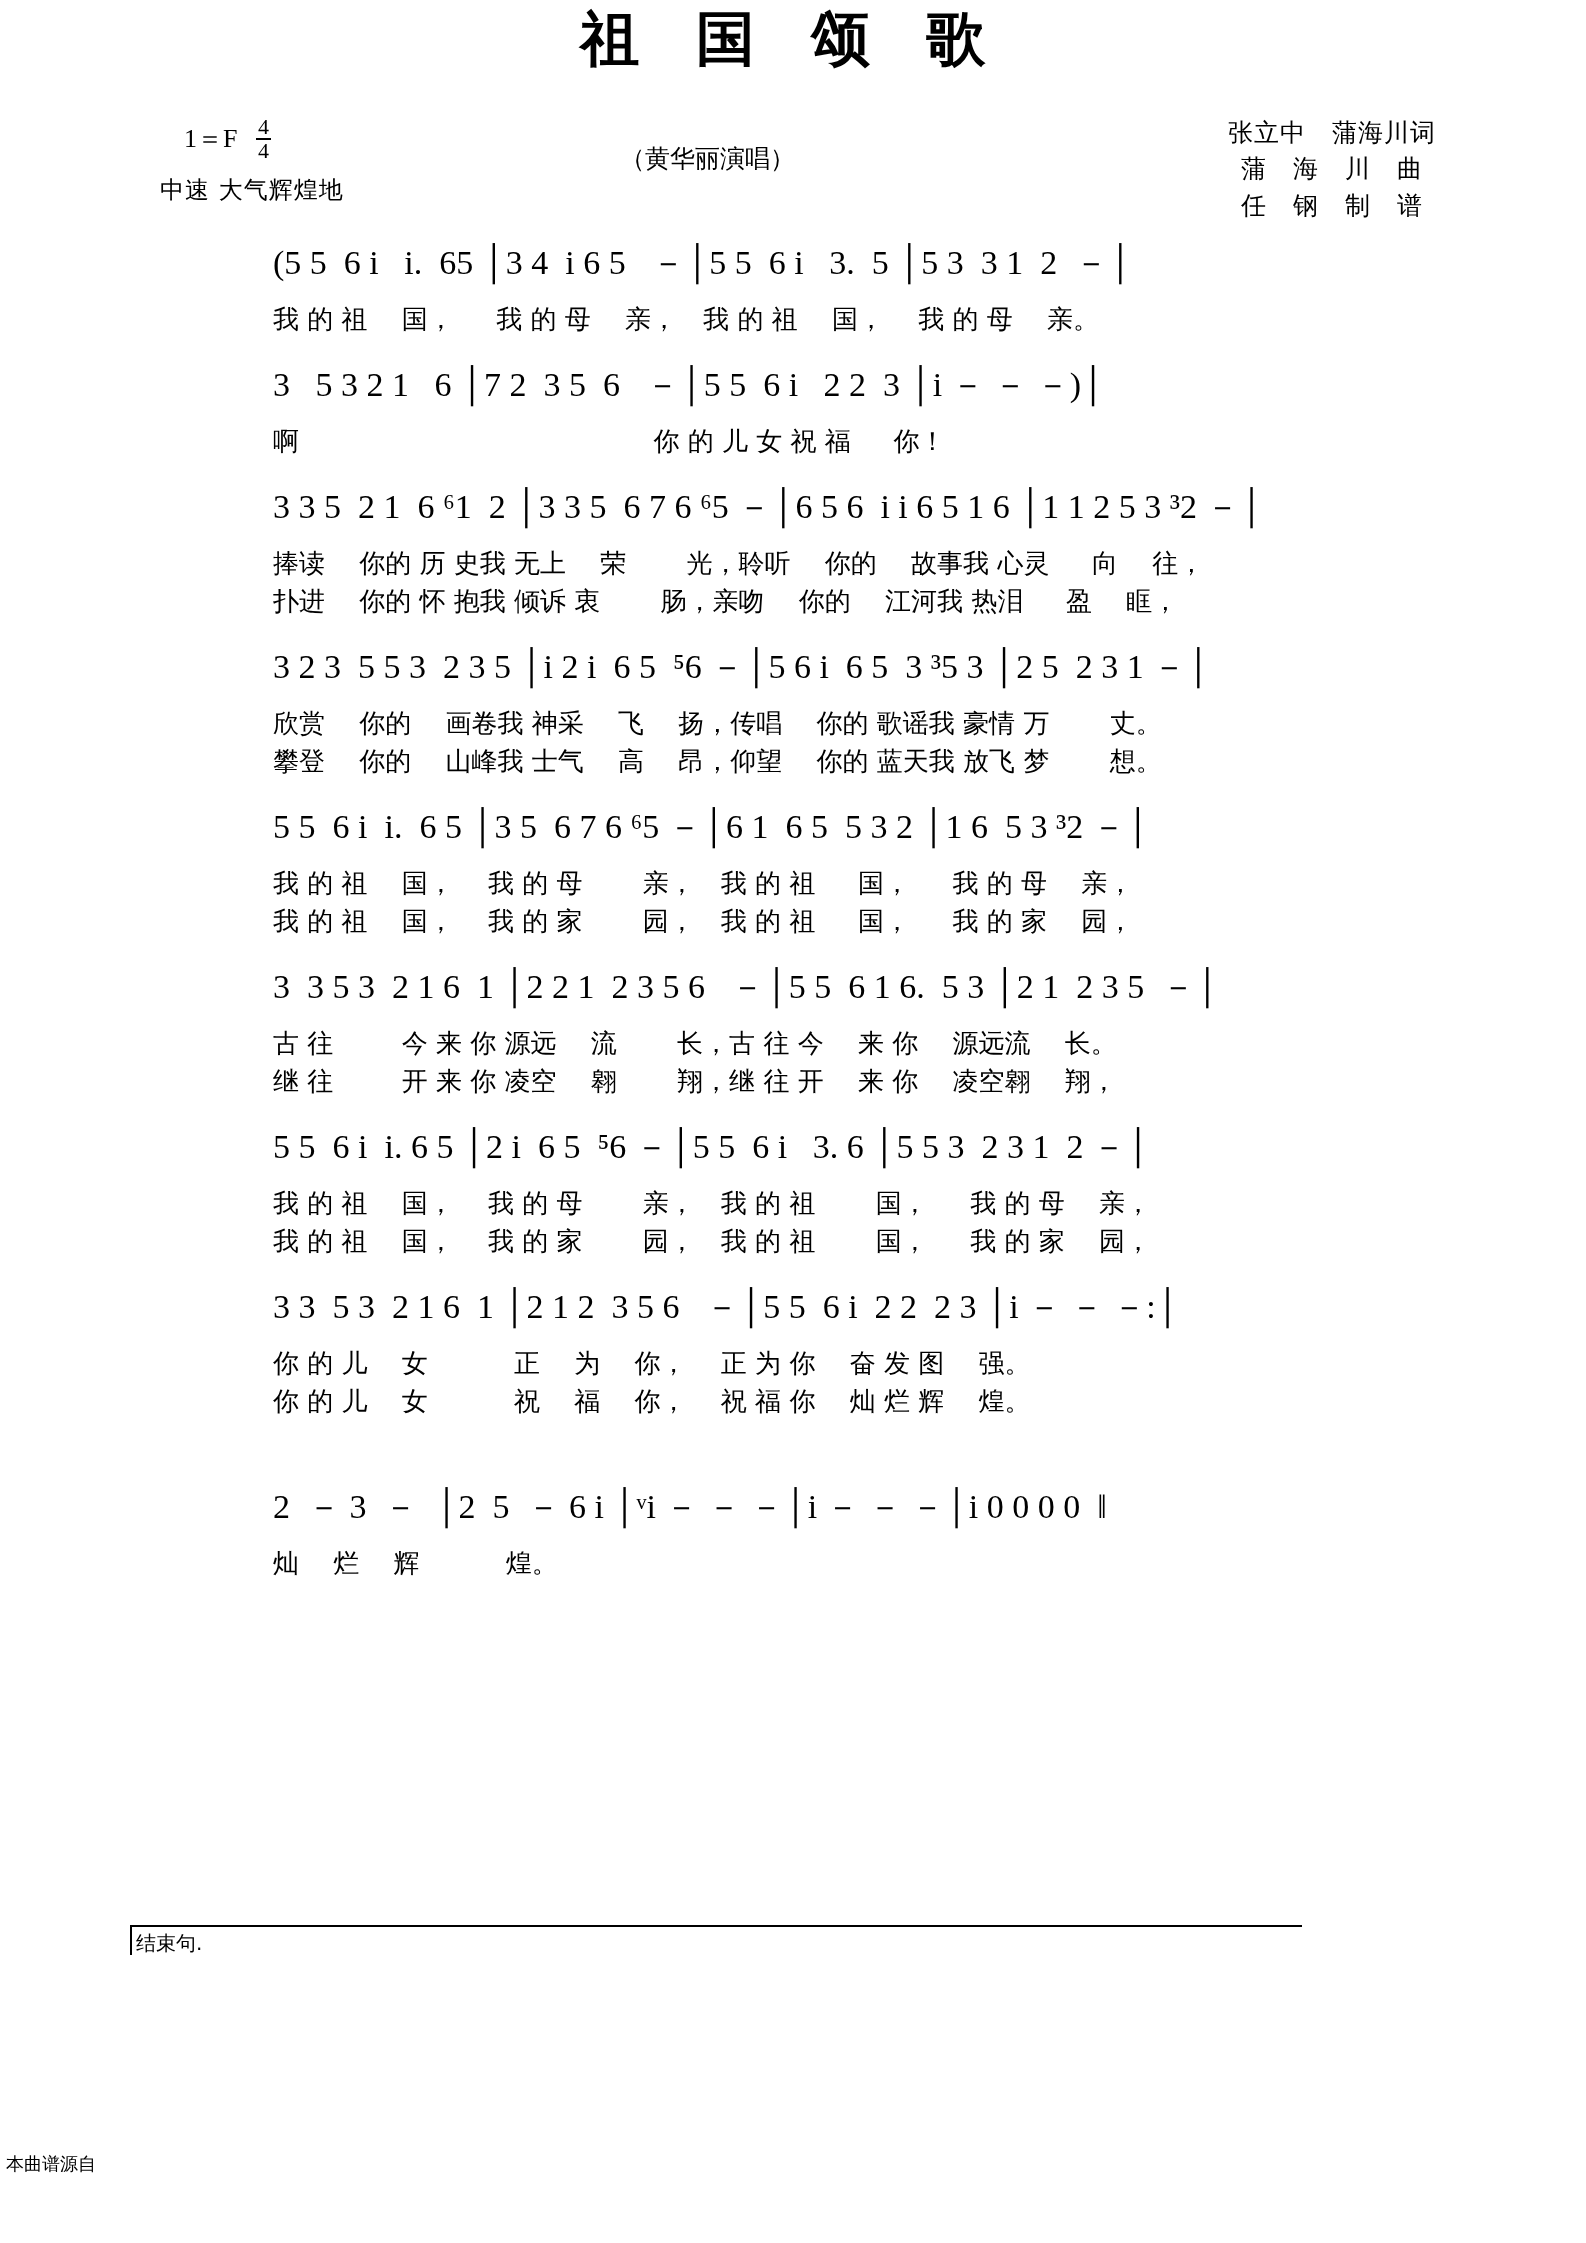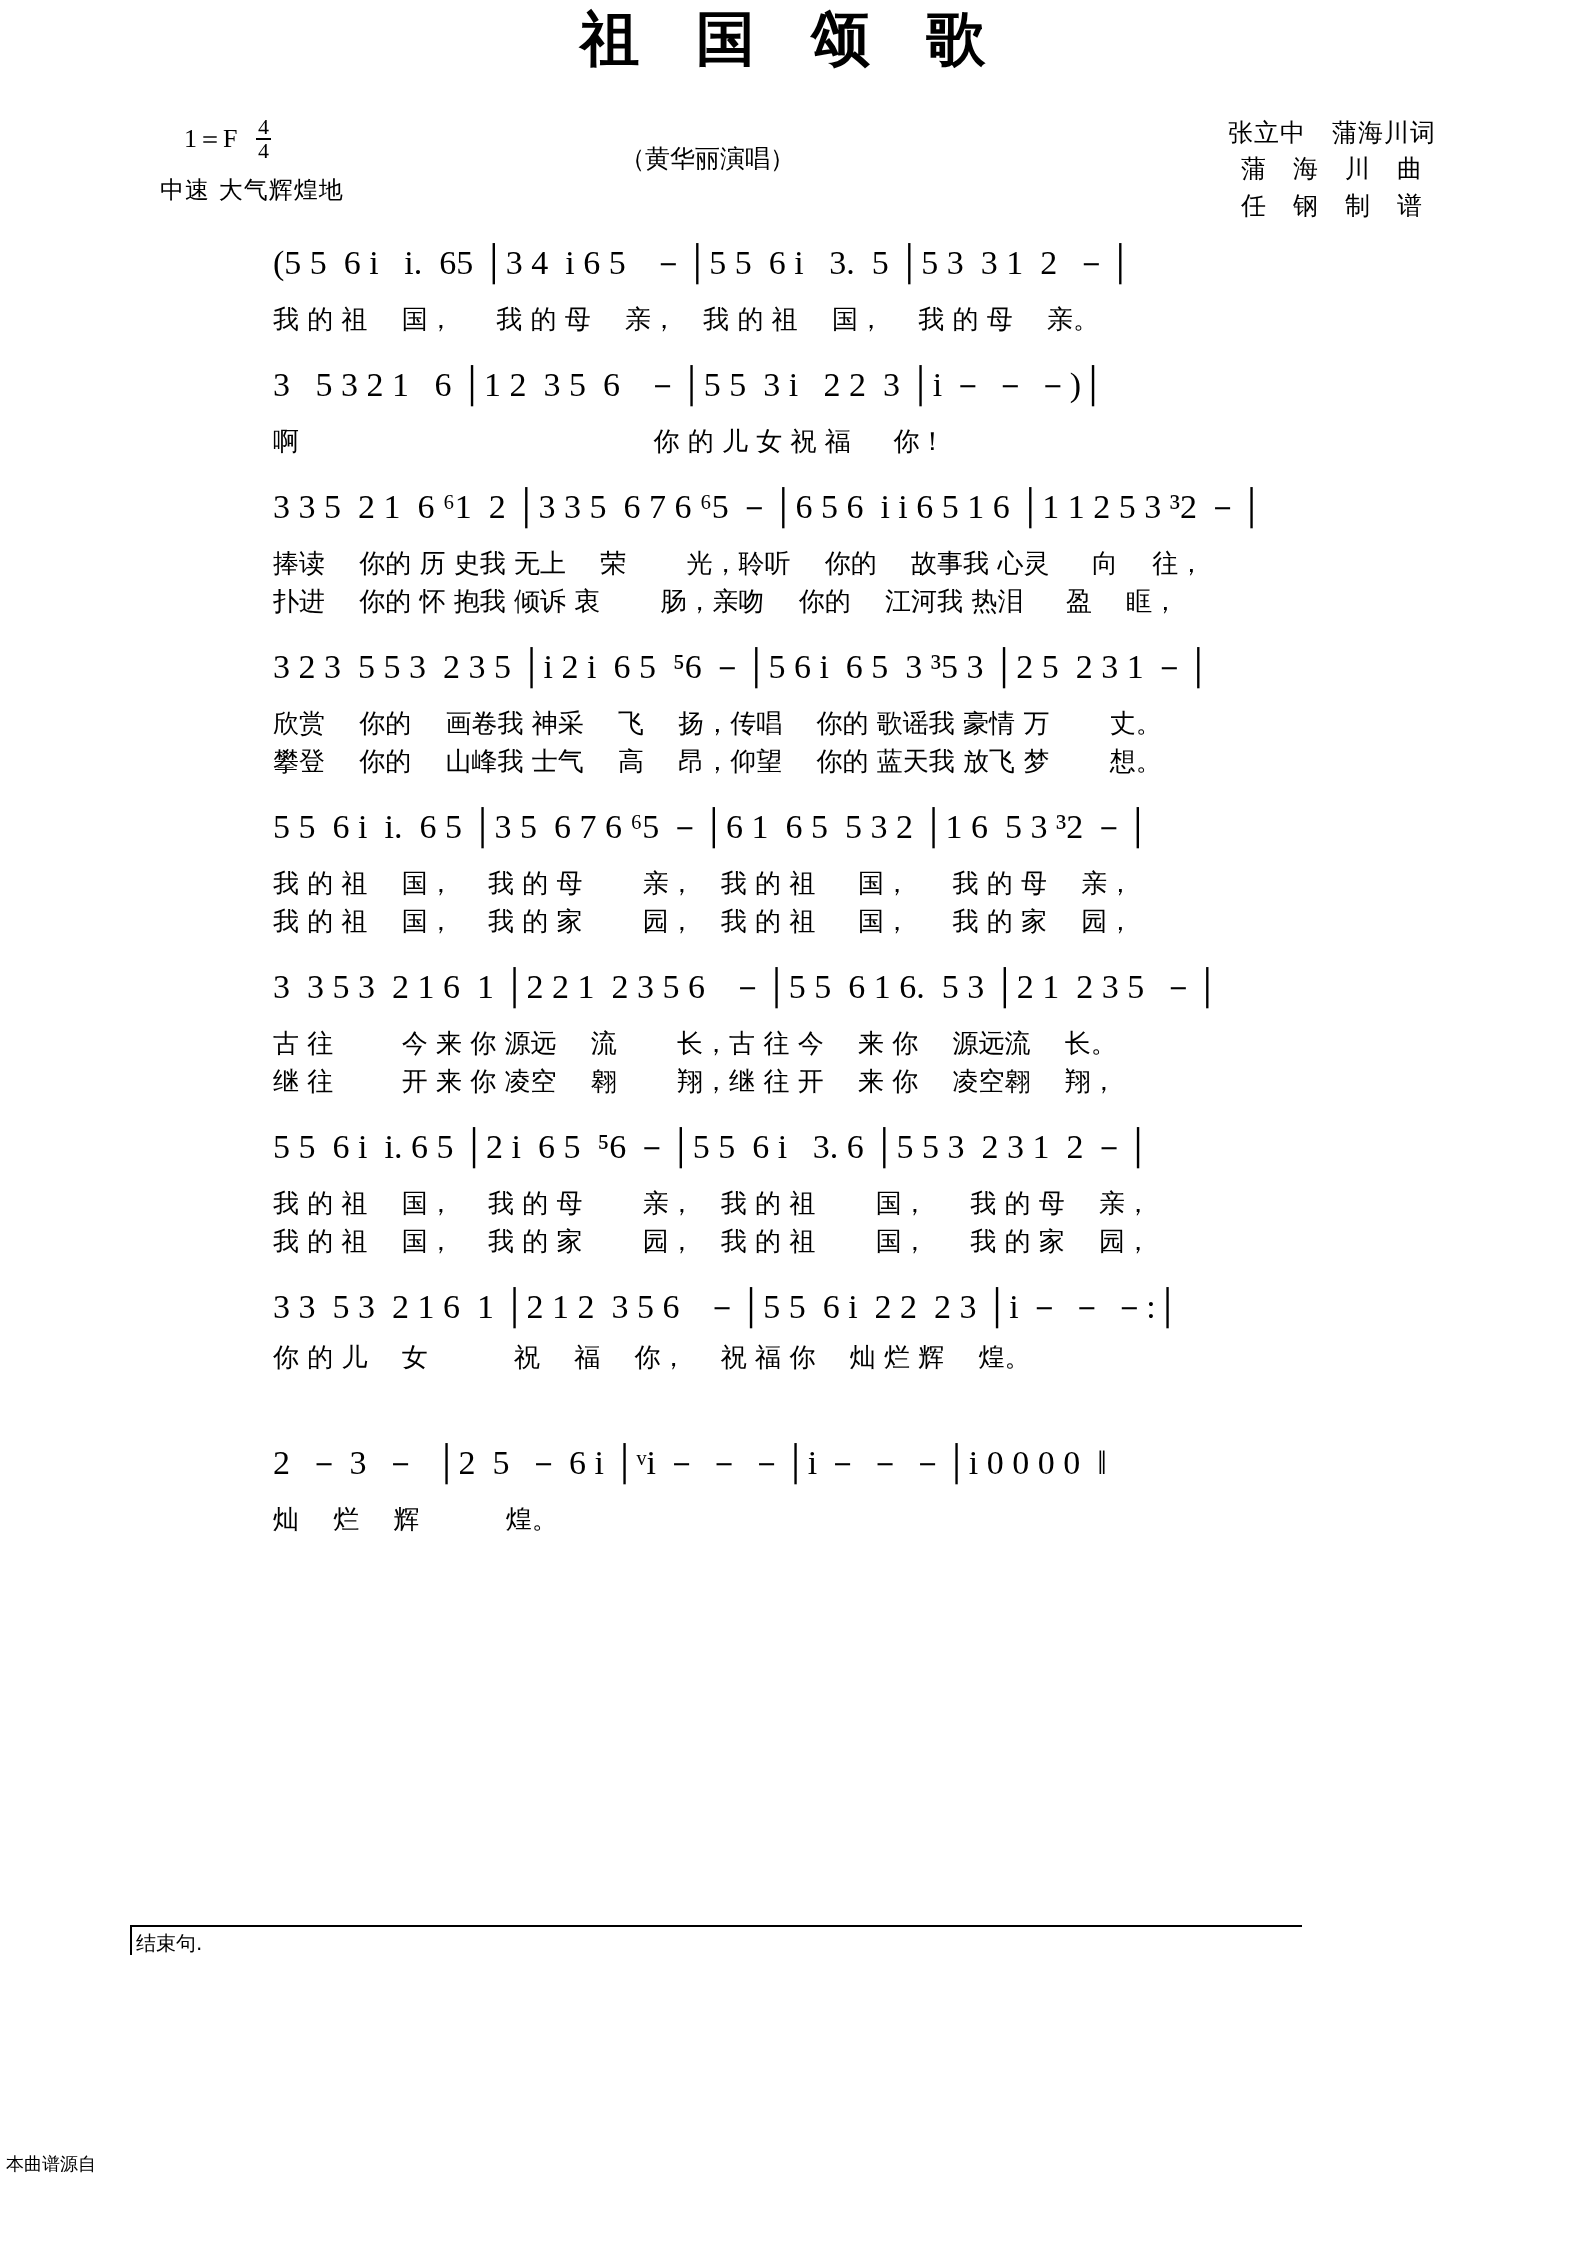--- a/index.html
+++ b/index.html
@@ -174,21 +174,21 @@
 
   <div class="system">
 
     <div>
       <div class="staffline">(5 5  6 i   i.  65 │3 4  i 6 5   －│5 5  6 i   3.  5 │5 3  3 1  2  －│</div>
       <div class="lyricline">我 的 祖　 国，　  我 的 母　 亲，　我 的 祖　 国，　 我 的 母　 亲。</div>
     </div>
     <div class="sysgap"></div>
 
     <div>
-      <div class="staffline">3   5 3 2 1   6 │1 2  3 5  6   －│5 5  3 i   2 2  3 │i － － －)│</div>
+      <div class="staffline">3   5 3 2 1   6 │7 2  3 5  6   －│5 5  6 i   2 2  3 │i － － －)│</div>
       <div class="lyricline">啊　　　　　　　　　　　　　  你 的 儿 女 祝 福　  你！</div>
     </div>
     <div class="sysgap"></div>
 
     <div>
       <div class="staffline">3 3 5  2 1  6 ⁶1  2 │3 3 5  6 7 6 ⁶5 －│6 5 6  i i 6 5 1 6 │1 1 2 5 3 ³2 －│</div>
       <div class="lyricline">捧读　 你的 历 史我 无上　 荣　　 光，聆听　 你的　 故事我 心灵　  向　 往，</div>
       <div class="lyricline second">扑进　 你的 怀 抱我 倾诉 衷　　 肠，亲吻　 你的　 江河我 热泪　  盈　 眶，</div>
     </div>
     <div class="sysgap"></div>
@@ -216,20 +216,21 @@
 
     <div>
       <div class="staffline">5 5  6 i  i. 6 5 │2 i  6 5  ⁵6 －│5 5  6 i   3. 6 │5 5 3  2 3 1  2 －│</div>
       <div class="lyricline">我 的 祖　 国，　 我 的 母　　 亲，　我 的 祖　　 国，　  我 的 母　 亲，</div>
       <div class="lyricline second">我 的 祖　 国，　 我 的 家　　 园，　我 的 祖　　 国，　  我 的 家　 园，</div>
     </div>
     <div class="sysgap"></div>
 
     <div>
       <div class="staffline">3 3  5 3  2 1 6  1 │2 1 2  3 5 6   －│5 5  6 i  2 2  2 3 │i － － －:│</div>
+      <div class="lyricline">你 的 儿　 女　　　 正　 为　 你，　 正 为 你　 奋 发 图　 强。</div>
       <div class="lyricline second">你 的 儿　 女　　　 祝　 福　 你，　 祝 福 你　 灿 烂 辉　 煌。</div>
     </div>
     <div class="sysgap" style="height:56px"></div>
 
     <div>
       <div class="staffline">2  － 3  －  │2  5  － 6 i │ᵛi － － －│i － － －│i 0 0 0 0  ‖</div>
       <div class="lyricline">灿　 烂　 辉　　　 煌。</div>
     </div>
 
   </div>

